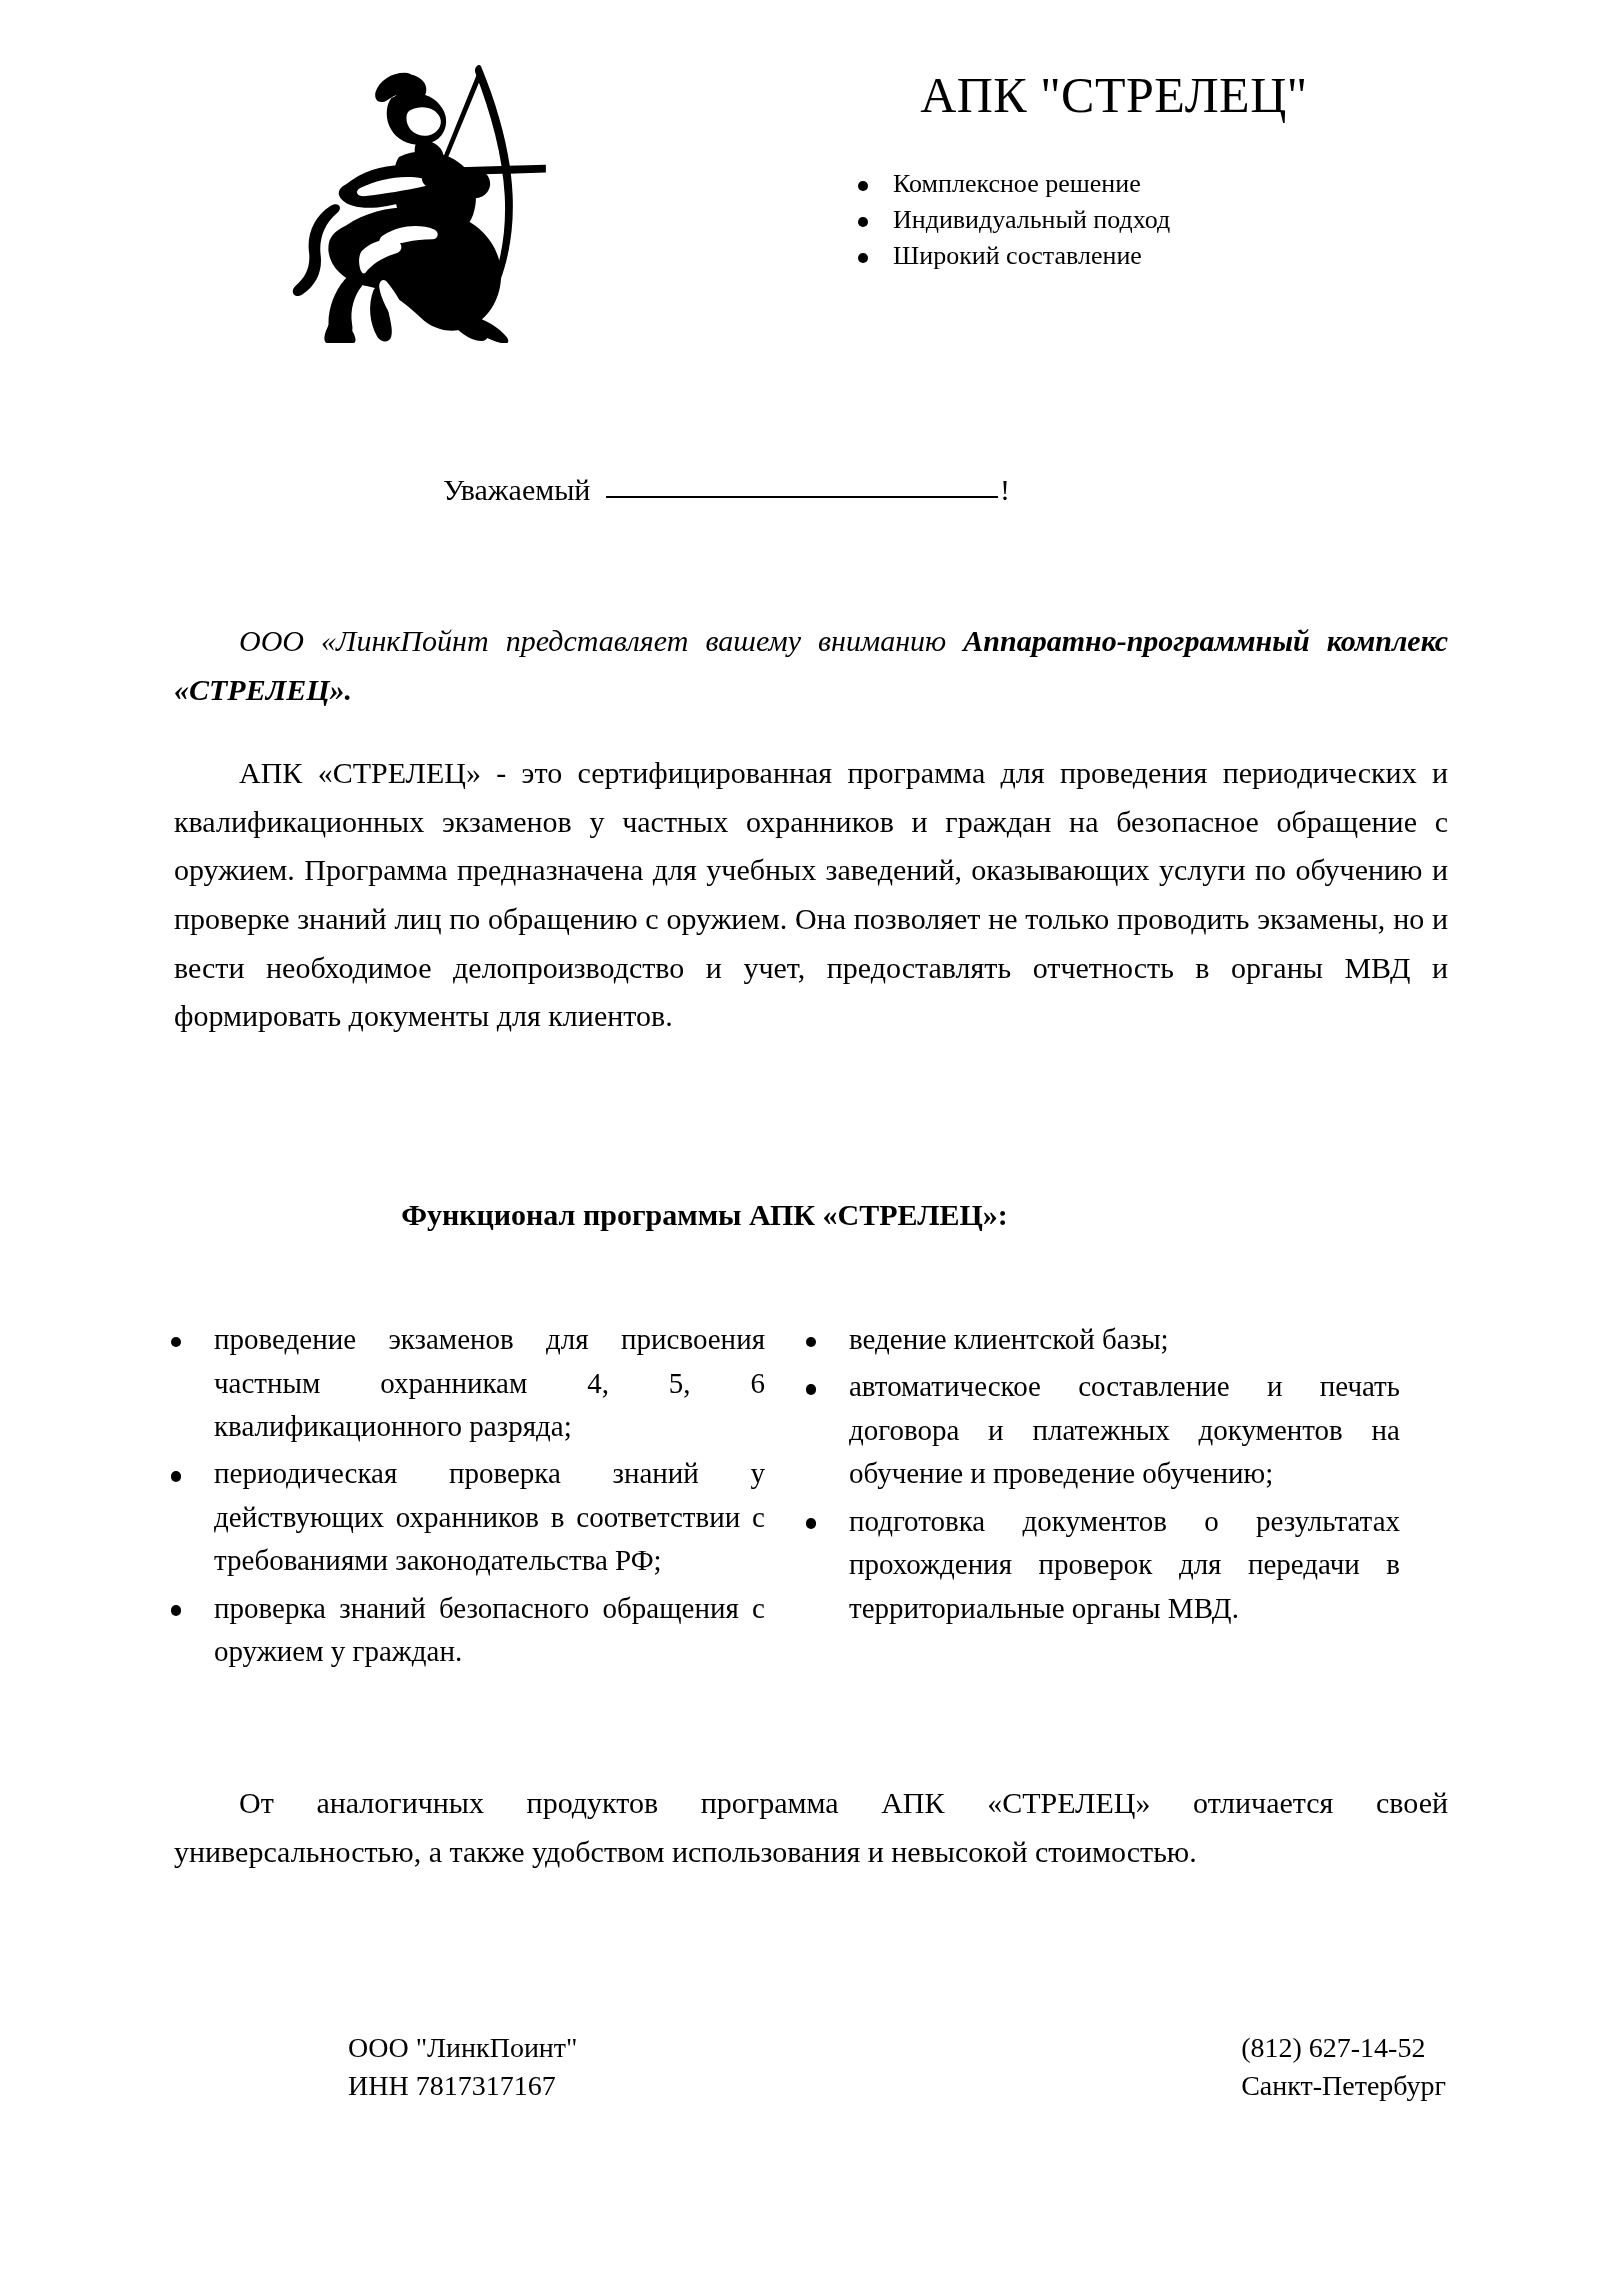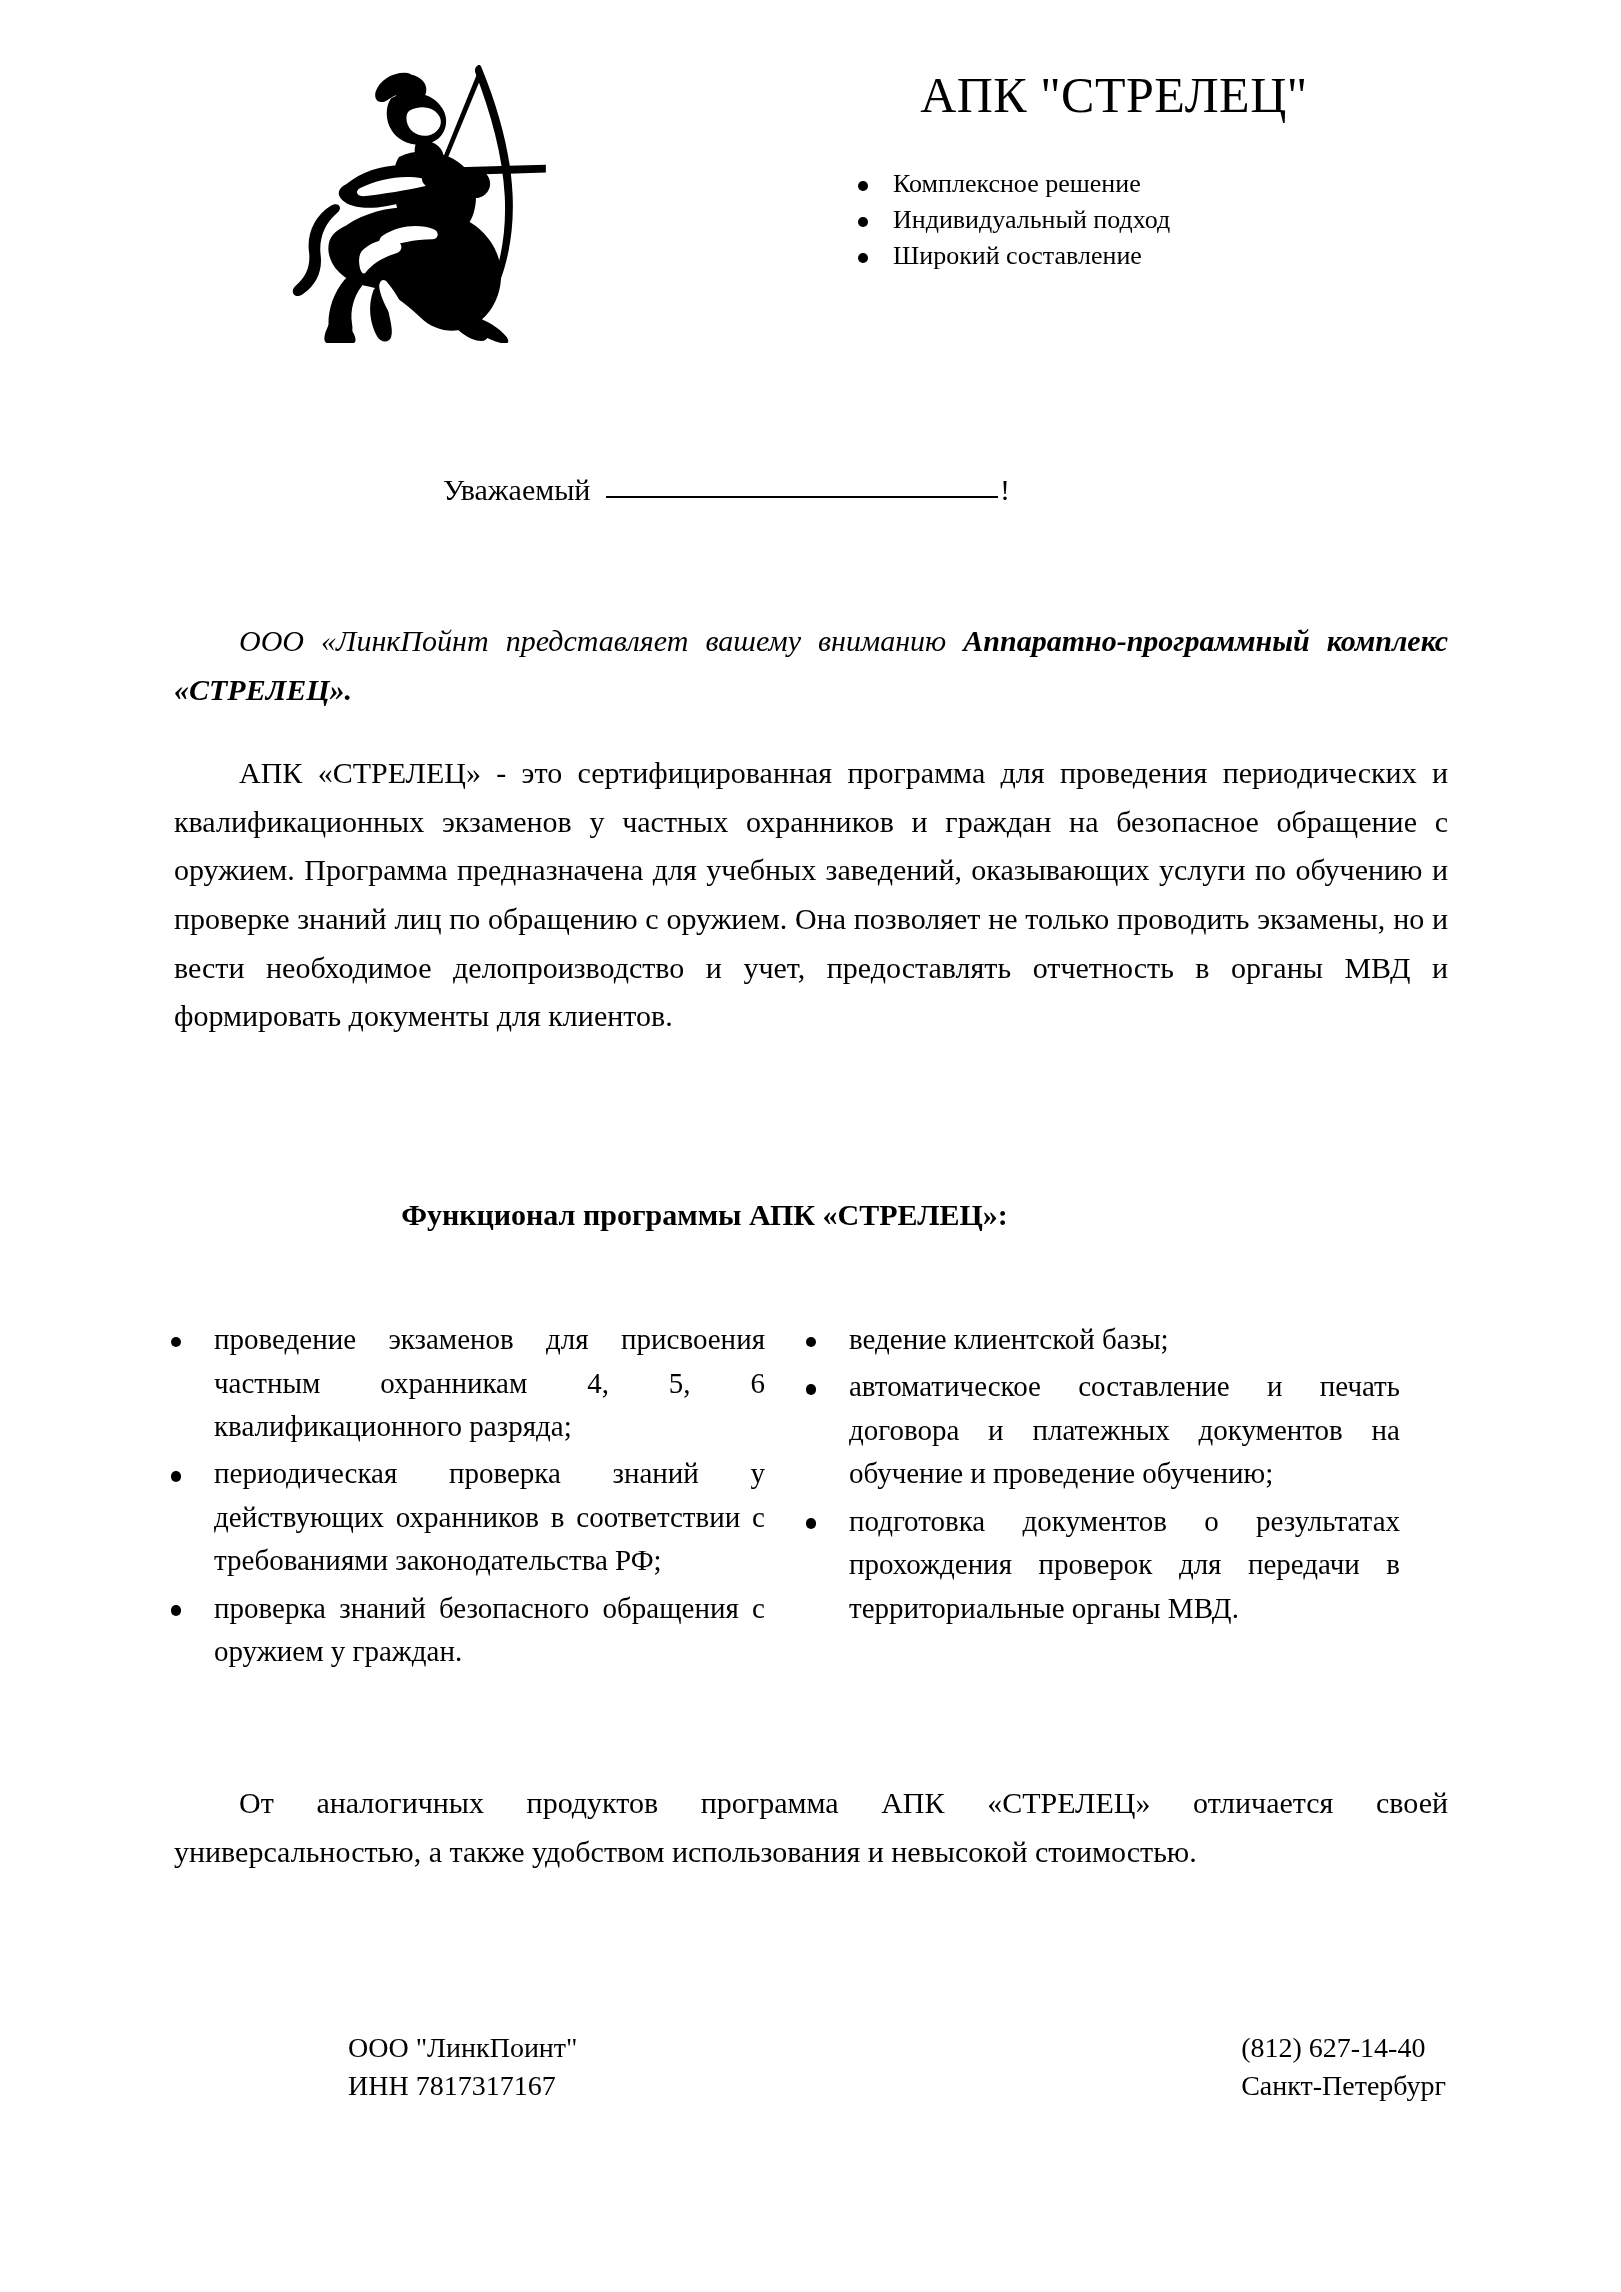--- a/index.html
+++ b/index.html
@@ -304,19 +304,19 @@
   <div class="closing">
     <p>От аналогичных продуктов программа АПК «СТРЕЛЕЦ» отличается своей универсальностью, а также удобством использования и  невысокой стоимостью.</p>
   </div>
 
   <div class="footer">
     <div class="footer-col left">
       <div>ООО "ЛинкПоинт"</div>
       <div>ИНН 7817317167</div>
     </div>
     <div class="footer-col right">
-      <div>(812) 627-14-40</div>
+      <div>(812) 627-14-52</div>
       <div>Санкт-Петербург</div>
     </div>
   </div>
 
 </div>
 
 
 </body></html>

